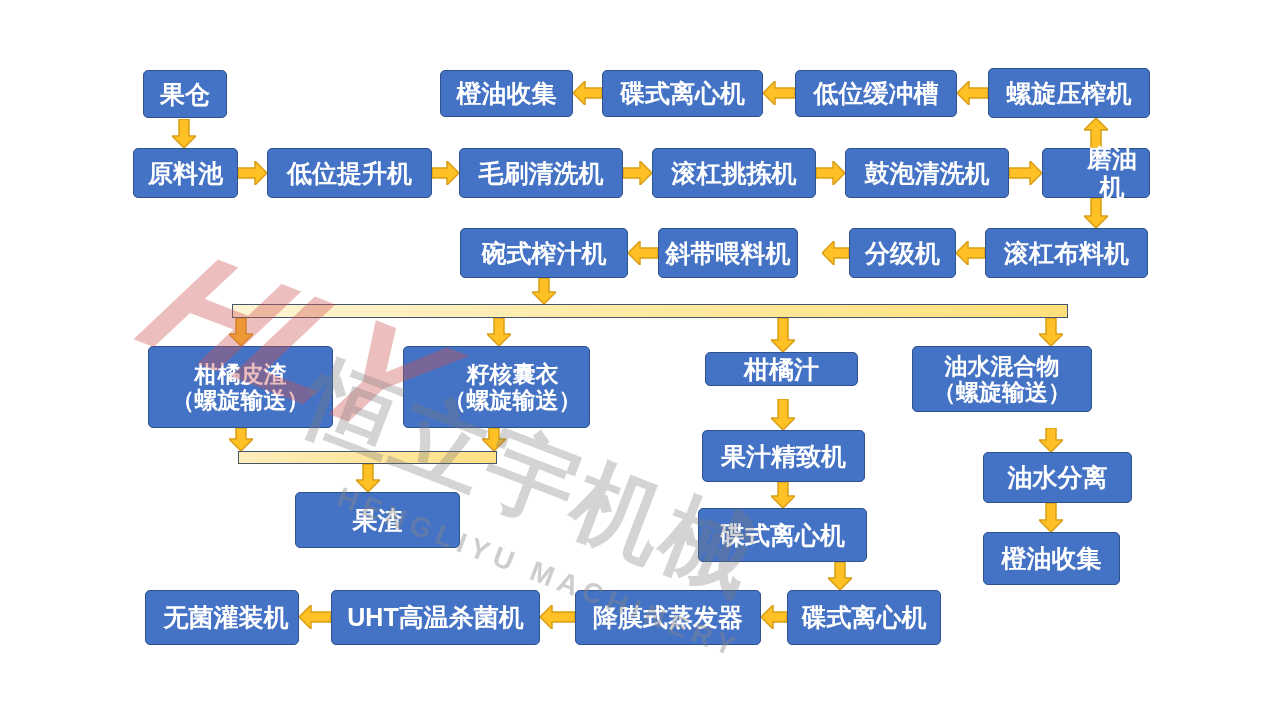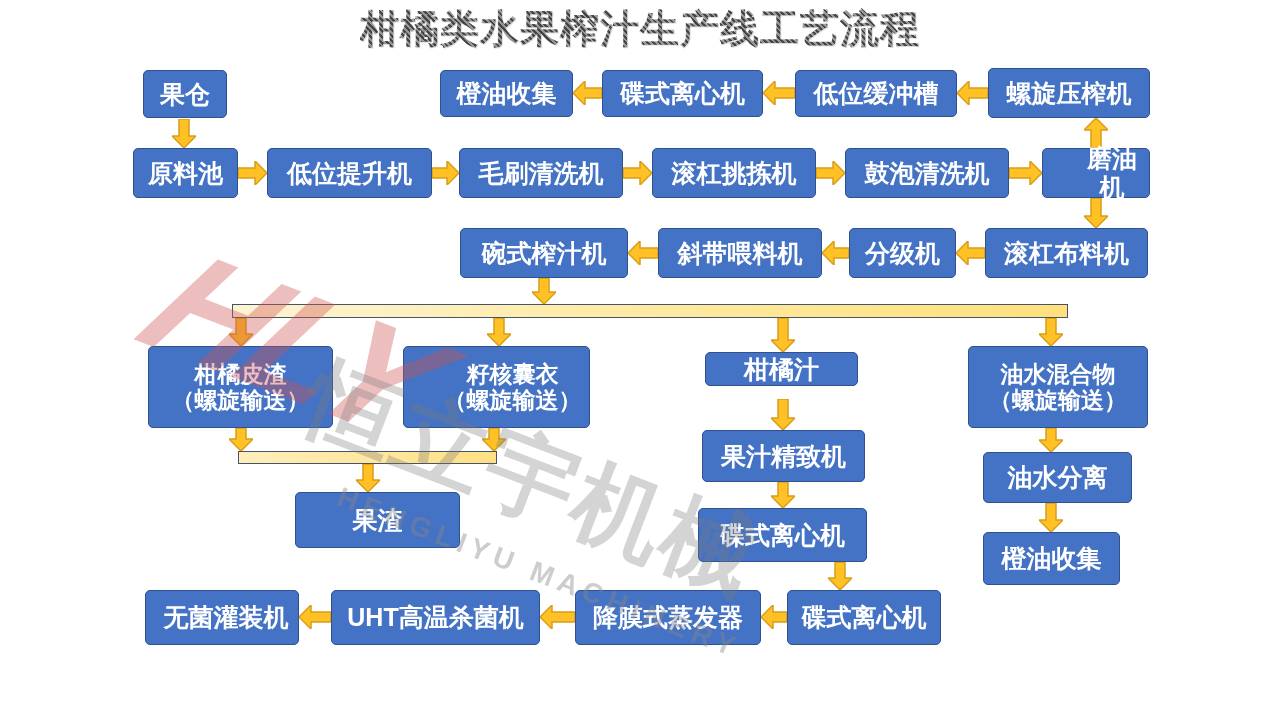--- a/index.html
+++ b/index.html
@@ -40,23 +40,20 @@
   .wm-cn{position:absolute;left:172px;top:52px;font-size:92px;line-height:1;font-weight:700;
          letter-spacing:3px;white-space:nowrap;color:rgba(125,125,125,.33);}
   .wm-en{position:absolute;left:235px;top:168px;font-size:28px;font-weight:700;letter-spacing:6px;
          white-space:nowrap;color:rgba(135,135,135,.42);}
 </style>
 </head>
 <body>
 
 <div id="canvas">
 
-  <div class="title-wrap">
-    <span class="title">柑橘类水果榨汁生产线工艺流程</span>
-  </div>
 
   <div id="diagram">
       <div class="bar bar-main" style="left: 232px; top: 304px; width: 836px; height: 14px;"></div>
       <div class="bar bar-merge" style="left: 238px; top: 451px; width: 259px; height: 13px;"></div>
       <div class="arrow" style="left: 172px; top: 119px; width: 24px; height: 29px;">
         <svg width="24" height="29" viewBox="0 0 24 29">
           <polygon points="7,0 7,17 0,17 12,29 24,17 17,17 17,0" style="fill:var(--arrow-fill);stroke:var(--arrow-border);stroke-width:1.5;stroke-linejoin:miter;"></polygon>
         </svg>
       </div>
       <div class="arrow" style="left: 238px; top: 161px; width: 29px; height: 24px;">
@@ -209,29 +206,29 @@
       <div class="node" style="left: 602px; top: 70px; width: 161px; height: 47px;">碟式离心机</div>
       <div class="node" style="left: 795px; top: 70px; width: 162px; height: 47px;">低位缓冲槽</div>
       <div class="node" style="left: 988px; top: 68px; width: 162px; height: 50px;">螺旋压榨机</div>
       <div class="node" style="left: 133px; top: 148px; width: 105px; height: 50px;">原料池</div>
       <div class="node" style="left: 267px; top: 148px; width: 165px; height: 50px;">低位提升机</div>
       <div class="node" style="left: 459px; top: 148px; width: 164px; height: 50px;">毛刷清洗机</div>
       <div class="node" style="left: 652px; top: 148px; width: 164px; height: 50px;">滚杠挑拣机</div>
       <div class="node" style="left: 845px; top: 148px; width: 164px; height: 50px;">鼓泡清洗机</div>
       <div class="node" style="left: 1042px; top: 148px; width: 108px; height: 50px; padding-left: 32px;">磨油机</div>
       <div class="node" style="left: 460px; top: 228px; width: 168px; height: 50px;">碗式榨汁机</div>
-      <div class="node" style="left: 658px; top: 228px; width: 164px; height: 50px;">斜带喂料机</div>
+      <div class="node" style="left: 658px; top: 228px; width: 140px; height: 50px;">斜带喂料机</div>
       <div class="node" style="left: 849px; top: 228px; width: 107px; height: 50px;">分级机</div>
       <div class="node" style="left: 985px; top: 228px; width: 163px; height: 50px;">滚杠布料机</div>
       <div class="node two-line" style="left: 148px; top: 346px; width: 185px; height: 82px;">柑橘皮渣
 （螺旋输送）</div>
       <div class="node two-line" style="left: 403px; top: 346px; width: 187px; height: 82px; padding-left: 32px;">籽核囊衣
 （螺旋输送）</div>
       <div class="node" style="left: 705px; top: 352px; width: 153px; height: 34px;">柑橘汁</div>
-      <div class="node two-line" style="left: 968px; top: 346px; width: 180px; height: 82px;">油水混合物
+      <div class="node two-line" style="left: 912px; top: 346px; width: 180px; height: 66px;">油水混合物
 （螺旋输送）</div>
       <div class="node" style="left: 295px; top: 492px; width: 165px; height: 56px;">果渣</div>
       <div class="node" style="left: 702px; top: 430px; width: 163px; height: 52px;">果汁精致机</div>
       <div class="node" style="left: 698px; top: 508px; width: 169px; height: 54px;">碟式离心机</div>
       <div class="node" style="left: 983px; top: 452px; width: 149px; height: 51px;">油水分离</div>
       <div class="node" style="left: 983px; top: 532px; width: 137px; height: 53px;">橙油收集</div>
       <div class="node" style="left: 145px; top: 590px; width: 154px; height: 55px; padding-left: 8px;">无菌灌装机</div>
       <div class="node" style="left: 331px; top: 590px; width: 209px; height: 55px;">UHT高温杀菌机</div>
       <div class="node" style="left: 575px; top: 590px; width: 186px; height: 55px;">降膜式蒸发器</div>
       <div class="node" style="left: 787px; top: 590px; width: 154px; height: 55px;">碟式离心机</div>

